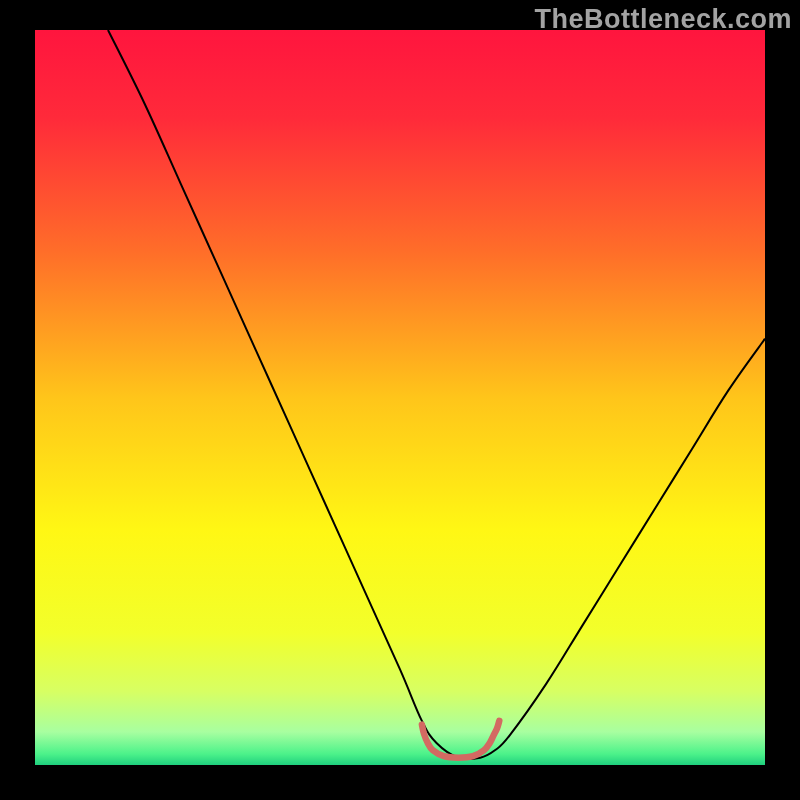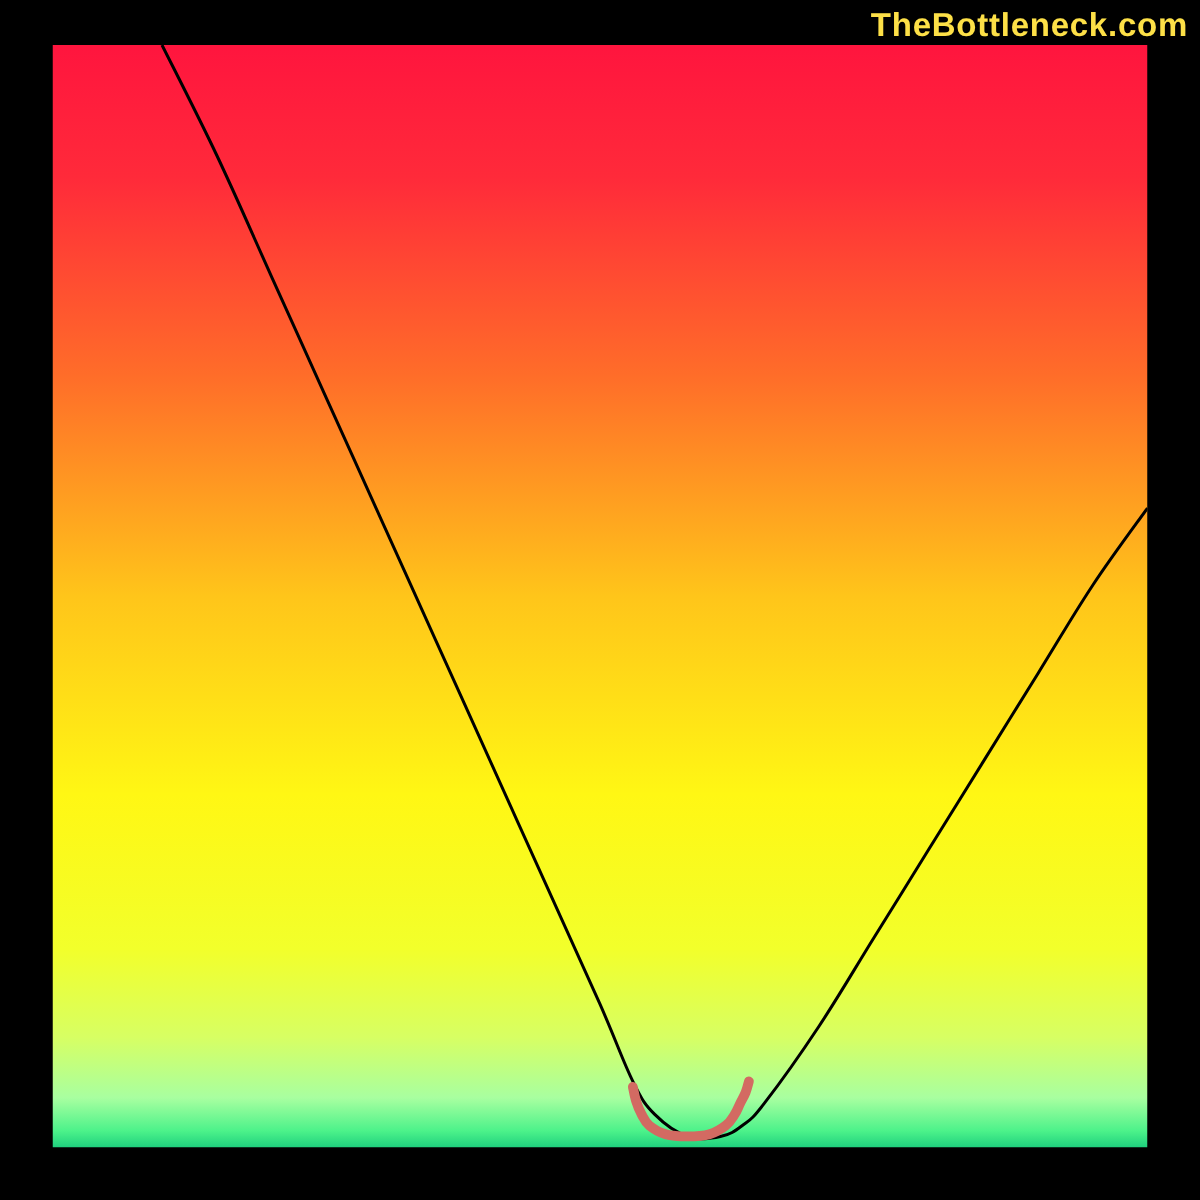--- a/index.html
+++ b/index.html
@@ -14,22 +14,22 @@
   .frame {
     position: relative;
     width: 800px;
     height: 800px;
     background: #000;
   }
   .watermark {
     position: absolute;
     top: 4px;
     right: 8px;
-    color: #fde047;
-    font-size: 22px;
+    color: #a3a3a3;
+    font-size: 27px;
     font-weight: 600;
     letter-spacing: 0.5px;
     z-index: 10;
   }
   .plot-wrap {
     position: absolute;
     left: 35px;
     top: 30px;
     width: 730px;
     height: 735px;

